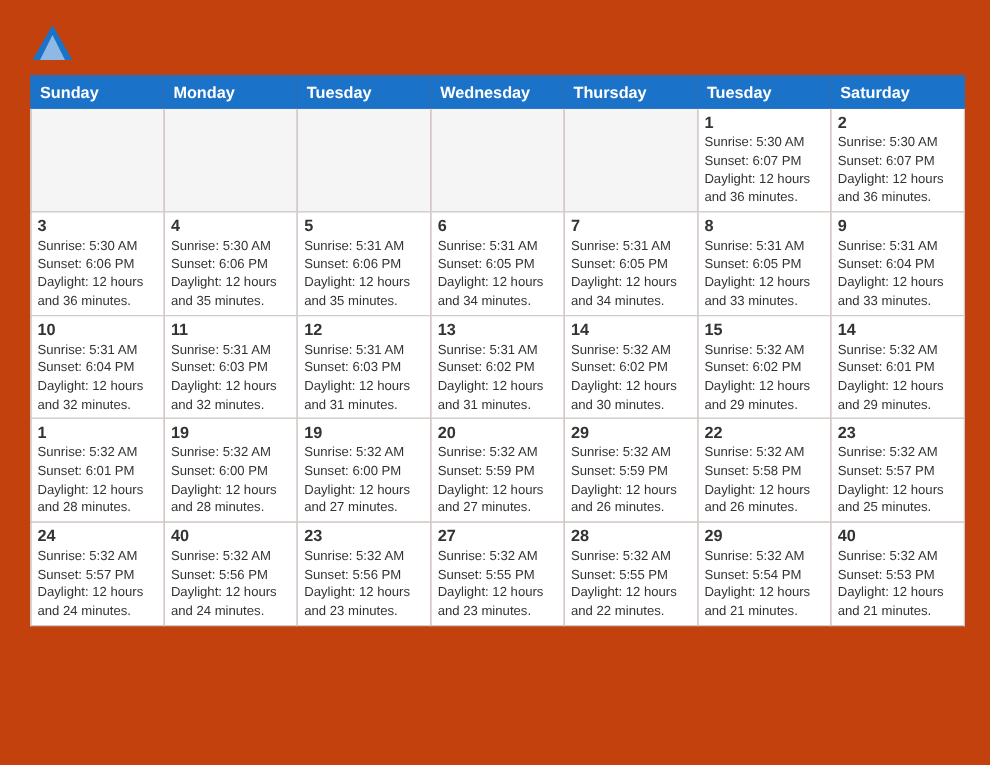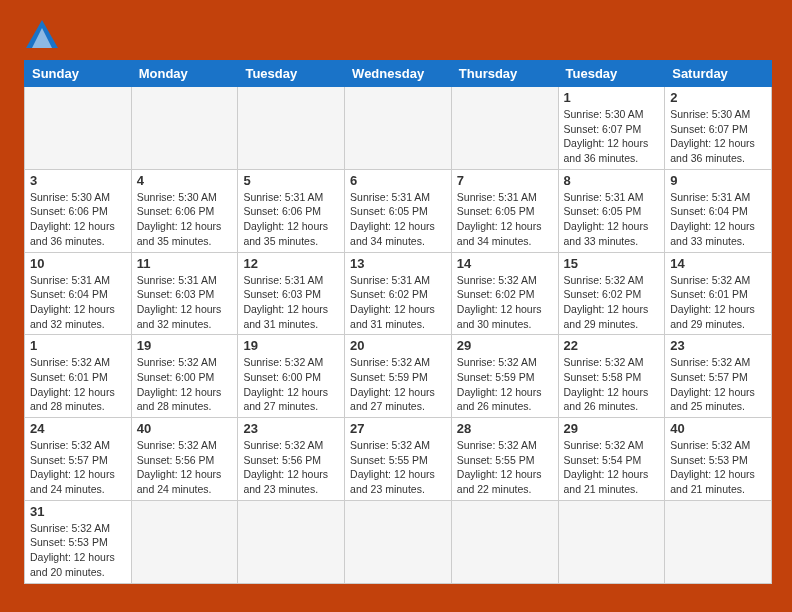--- a/index.html
+++ b/index.html
@@ -249,27 +249,15 @@
           </td>
           <td>
             <span class="day-number">29</span>
             <div class="day-info">Sunrise: 5:32 AM<br>Sunset: 5:54 PM<br>Daylight: 12 hours and 21 minutes.</div>
           </td>
           <td>
             <span class="day-number">40</span>
             <div class="day-info">Sunrise: 5:32 AM<br>Sunset: 5:53 PM<br>Daylight: 12 hours and 21 minutes.</div>
           </td>
         </tr>
-        <tr>
-          <td>
-            <span class="day-number">31</span>
-            <div class="day-info">Sunrise: 5:32 AM<br>Sunset: 5:53 PM<br>Daylight: 12 hours and 20 minutes.</div>
-          </td>
-          <td class="last-row"></td>
-          <td class="last-row"></td>
-          <td class="last-row"></td>
-          <td class="last-row"></td>
-          <td class="last-row"></td>
-          <td class="last-row"></td>
-        </tr>
       </tbody>
   </table>
 </div>
 
 </body></html>

